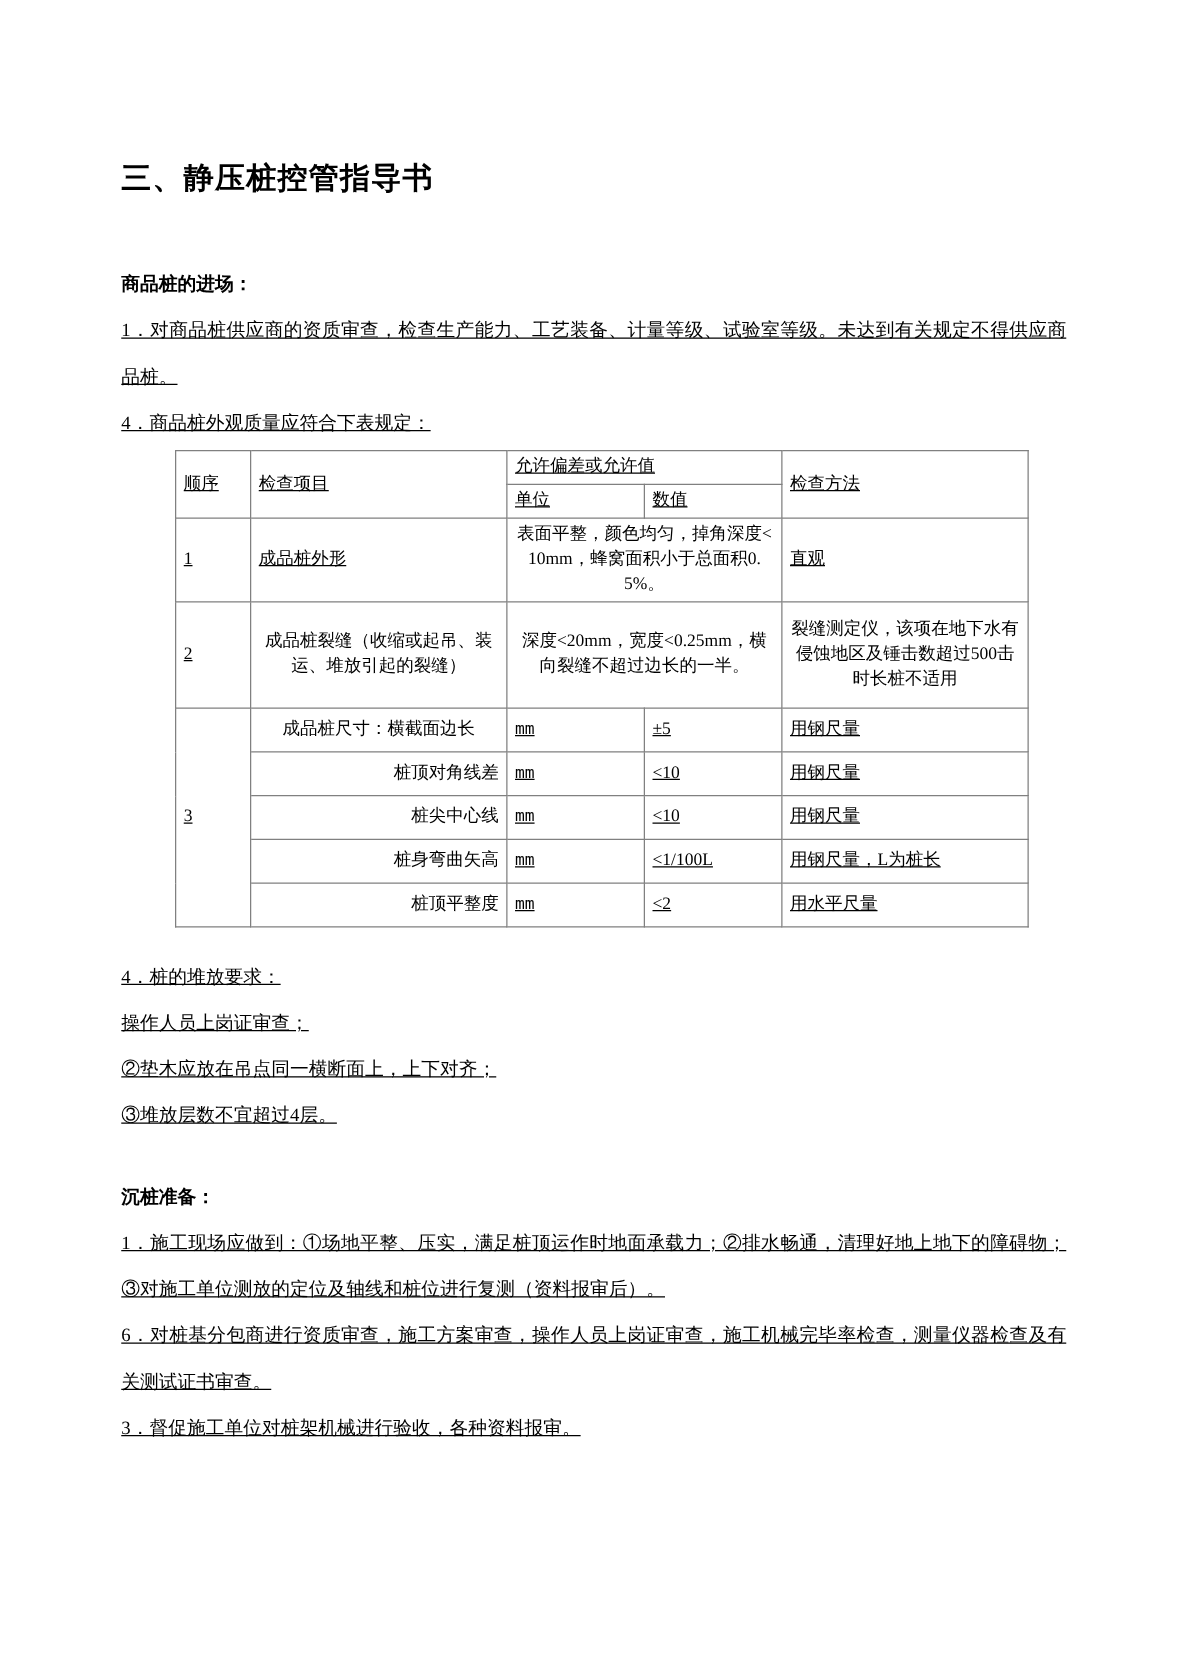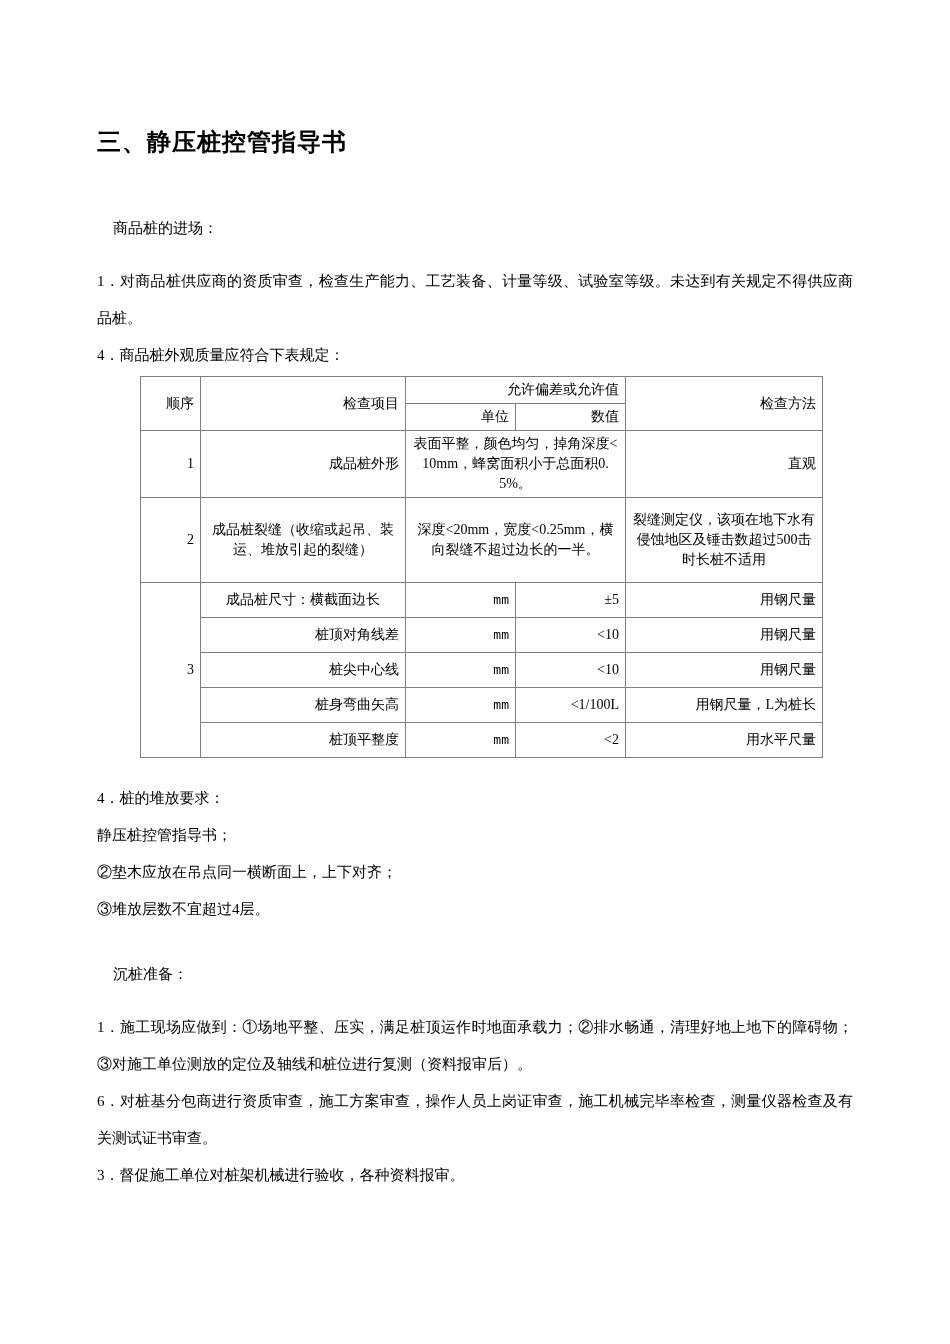--- a/index.html
+++ b/index.html
@@ -15,30 +15,31 @@
     padding: 126px 97px 0 97px;
   }
   h1.doc-title {
     margin: 0 0 52px 0;
     font-family: "Liberation Sans", sans-serif;
     font-size: 24px;
     font-weight: bold;
     letter-spacing: 1px;
   }
   .sec-heading {
-    margin: 16px;
+    margin: 0;
     font-size: 15px;
-    font-weight: normal;
+    font-weight: bold;
     line-height: 37px;
   }
   .para {
     margin: 0;
     font-size: 15px;
     line-height: 37px;
     text-align: justify;
+    text-decoration: underline;
   }
   .tbl-caption {
     margin-top: 2px;
     font-size: 15px;
     font-weight: bold;
     text-align: center;
     line-height: 24px;
   }
   table.qt {
     border-collapse: collapse;
@@ -47,21 +48,21 @@
     margin: 2px 0 0 43px;
     font-size: 14px;
   }
   table.qt td {
     border: 1px solid #808080;
     padding: 2px 6px;
     line-height: 20px;
     vertical-align: middle;
     word-break: break-all;
   }
-  td.c { text-align: right; }
+  td.c { text-align: left; text-decoration: underline; }
   td.l { text-align: center; }
   td.r { text-align: right; padding-right: 14px; margin-left: 31px; }
   tr.hdr td { height: 22px; }
   tr.r1 td { height: 62px; }
   tr.r2 td { height: 80px; }
   tr.rs td { height: 30px; }
   .unit {
     font-family: "DejaVu Sans Mono", monospace;
     font-size: 13px;
   }
@@ -142,21 +143,21 @@
       <tr class="rs">
         <td class="r">桩顶平整度</td>
         <td class="c unit">mm</td>
         <td class="c">&lt;2</td>
         <td class="c">用水平尺量</td>
       </tr>
     </tbody>
   </table>
 
   <p class="para after-table">4．桩的堆放要求：</p>
-  <p class="para">静压桩控管指导书；</p>
+  <p class="para">操作人员上岗证审查；</p>
   <p class="para">②垫木应放在吊点同一横断面上，上下对齐；</p>
   <p class="para">③堆放层数不宜超过4层。</p>
 
   <h2 class="sec-heading sec2">沉桩准备：</h2>
   <p class="para">1．施工现场应做到：①场地平整、压实，满足桩顶运作时地面承载力；②排水畅通，清理好地上地下的障碍物；③对施工单位测放的定位及轴线和桩位进行复测（资料报审后）。</p>
   <p class="para">6．对桩基分包商进行资质审查，施工方案审查，操作人员上岗证审查，施工机械完毕率检查，测量仪器检查及有关测试证书审查。</p>
   <p class="para">3．督促施工单位对桩架机械进行验收，各种资料报审。</p>
 
 </div>
 

